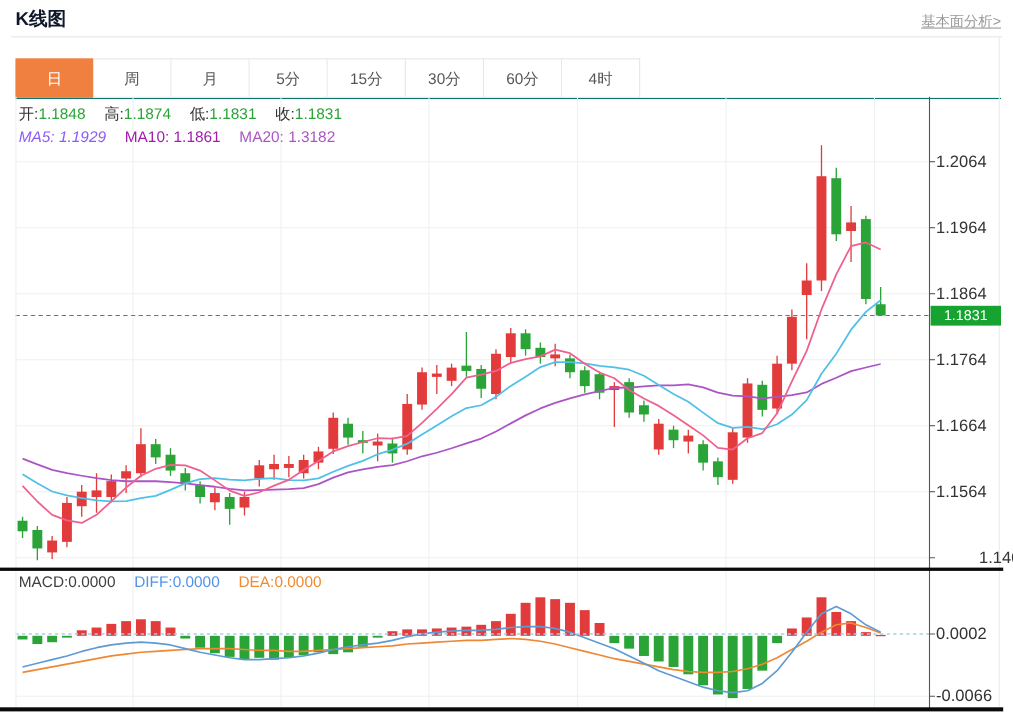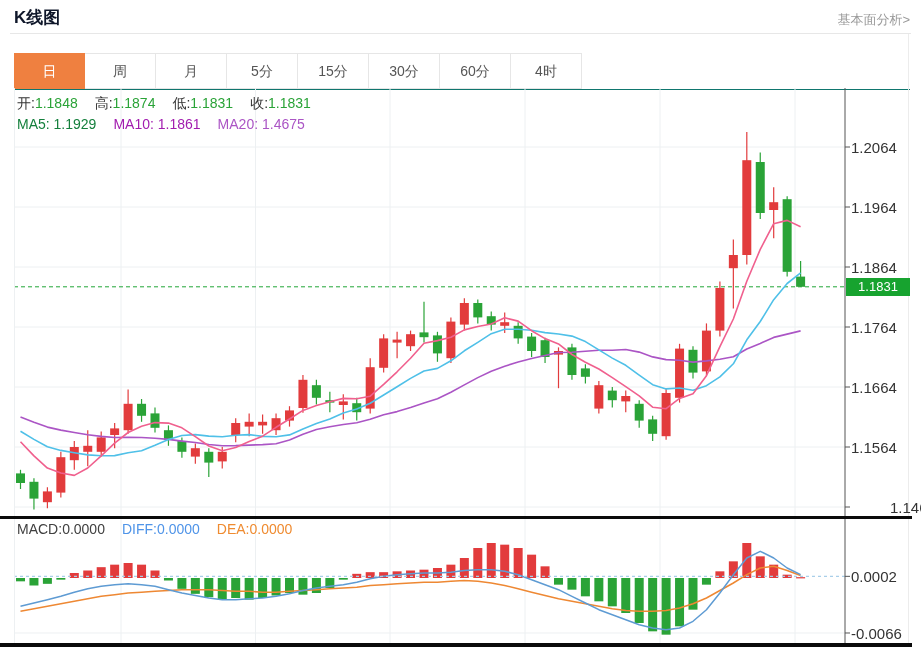--- a/index.html
+++ b/index.html
@@ -25,21 +25,21 @@
          text-align:center;line-height:18px;}
   .divider{position:absolute;left:0;top:516px;width:912px;height:3px;background:#0a0a0a;z-index:2;}
   .bottombar{position:absolute;left:0;top:643px;width:912px;height:4px;background:#0a0a0a;z-index:2;}
   .right-border{position:absolute;left:908px;top:34px;width:1px;height:609px;background:#ececec;}
 </style>
 </head>
 <body>
 
 <div class="widget">
   <div class="hdr-title">K线图</div>
-  <a class="hdr-link" style="color: rgb(153, 153, 153);">基本面分析&gt;</a>
+  <a class="hdr-link" style="color: rgb(153, 153, 153); text-decoration: underline;">基本面分析&gt;</a>
   <div class="hdr-border"></div>
 
   <div class="tabs" id="tabs"><div class="tab active" style="background: rgb(239, 128, 64);">日</div><div class="tab">周</div><div class="tab">月</div><div class="tab">5分</div><div class="tab">15分</div><div class="tab">30分</div><div class="tab">60分</div><div class="tab">4时</div></div>
 
   <svg class="chart" id="chart-svg" width="921" height="647">
       <line x1="121" y1="88" x2="121" y2="643" stroke="#edf0f2" stroke-width="1"></line>
       <line x1="255.5" y1="88" x2="255.5" y2="643" stroke="#edf0f2" stroke-width="1"></line>
       <line x1="390" y1="88" x2="390" y2="643" stroke="#edf0f2" stroke-width="1"></line>
       <line x1="525" y1="88" x2="525" y2="643" stroke="#edf0f2" stroke-width="1"></line>
       <line x1="660" y1="88" x2="660" y2="643" stroke="#edf0f2" stroke-width="1"></line>
@@ -244,21 +244,21 @@
       <rect x="796.0999999999999" y="276.59999999999906" width="9" height="10.200000000000216" fill="#2aa337"></rect>
       <polyline points="20.5,416.9 33.95,422.2 47.4,427.1 60.849999999999994,430.1 74.3,432.5 87.75,434.7 101.19999999999999,436.4 114.64999999999999,437.5 128.1,437.3 141.55,437.5 155,438.2 168.45,439.4 181.89999999999998,441.1 195.35,442.5 208.79999999999998,444.5 222.25,445.8 235.7,445.6 249.14999999999998,445.1 262.6,444.6 276.04999999999995,443.8 289.5,440.1 302.95,434.2 316.4,429.5 329.84999999999997,426.8 343.29999999999995,424.5 356.75,422.8 370.2,419.3 383.65,414.8 397.09999999999997,411.6 410.54999999999995,407.5 424,403.0 437.45,398.7 450.9,392.2 464.34999999999997,384.9 477.79999999999995,377.6 491.25,371.3 504.7,366.2 518.15,362.1 531.5999999999999,358.5 545.05,355.5 558.5,352.5 571.9499999999999,352.3 585.4,351.2 598.85,350.3 612.3,350.3 625.75,349.5 639.1999999999999,352.1 652.65,356.9 666.0999999999999,359.6 679.55,360.3 693,362.1 706.4499999999999,360.9 719.9,359.3 733.3499999999999,356.8 746.8,349.0 760.25,343.4 773.6999999999999,337.4 787.15,334.1 800.5999999999999,330.9" fill="none" stroke="#ab55c5" stroke-width="1.6" stroke-linejoin="round"></polyline>
       <polyline points="20.5,431.2 33.95,439.4 47.4,446.8 60.849999999999994,450.4 74.3,452.8 87.75,454.9 101.19999999999999,455.8 114.64999999999999,455.6 128.1,452.8 141.55,450.8 155,445.3 168.45,439.4 181.89999999999998,435.5 195.35,434.6 208.79999999999998,436.1 222.25,436.7 235.7,435.3 249.14999999999998,434.6 262.6,436.4 276.04999999999995,436.7 289.5,434.9 302.95,428.9 316.4,423.5 329.84999999999997,419.0 343.29999999999995,412.9 356.75,408.9 370.2,403.3 383.65,395.0 397.09999999999997,386.8 410.54999999999995,378.4 424,371.0 437.45,368.4 450.9,360.8 464.34999999999997,350.8 477.79999999999995,342.4 491.25,333.7 504.7,329.2 518.15,329.2 531.5999999999999,330.3 545.05,332.6 558.5,334.0 571.9499999999999,336.1 585.4,341.6 598.85,349.9 612.3,358.1 625.75,365.3 639.1999999999999,375.1 652.65,384.7 666.0999999999999,388.9 679.55,388.0 693,390.2 706.4499999999999,385.7 719.9,376.9 733.3499999999999,363.8 746.8,339.8 760.25,321.5 773.6999999999999,299.7 787.15,283.5 800.5999999999999,272.9" fill="none" stroke="#4fc0e8" stroke-width="1.6" stroke-linejoin="round"></polyline>
       <polyline points="20.5,441.7 33.95,455.9 47.4,468.1 60.849999999999994,473.0 74.3,475.4 87.75,468.0 101.19999999999999,455.8 114.64999999999999,443.2 128.1,432.5 141.55,426.2 155,422.6 168.45,423.1 181.89999999999998,427.8 195.35,436.7 208.79999999999998,446.0 222.25,450.8 235.7,447.5 249.14999999999998,441.5 262.6,436.2 276.04999999999995,427.3 289.5,419.0 302.95,410.4 316.4,405.6 329.84999999999997,401.8 343.29999999999995,398.4 356.75,398.8 370.2,396.2 383.65,384.4 397.09999999999997,371.8 410.54999999999995,358.3 424,343.3 437.45,340.6 450.9,337.2 464.34999999999997,329.9 477.79999999999995,326.5 491.25,324.0 504.7,317.8 518.15,321.1 531.5999999999999,330.7 545.05,338.6 558.5,343.9 571.9499999999999,354.5 585.4,362.2 598.85,369.0 612.3,377.6 625.75,386.6 639.1999999999999,395.8 652.65,407.2 666.0999999999999,408.7 679.55,398.4 693,393.7 706.4499999999999,375.7 719.9,346.6 733.3499999999999,319.0 746.8,281.3 760.25,249.4 773.6999999999999,223.7 787.15,220.4 800.5999999999999,226.8" fill="none" stroke="#f0608e" stroke-width="1.6" stroke-linejoin="round"></polyline>
       <line x1="14.5" y1="88" x2="14.5" y2="643" stroke="#edf0f2" stroke-width="1"></line>
       <line x1="845" y1="88" x2="845" y2="644" stroke="#555555" stroke-width="1"></line>
     </svg>
 
   <div class="info-row row-ohlc"><span class="grp"><span class="lbl">开:</span><span style="color: rgb(42, 163, 55);">1.1848</span></span><span class="grp"><span class="lbl">高:</span><span style="color: rgb(42, 163, 55);">1.1874</span></span><span class="grp"><span class="lbl">低:</span><span style="color: rgb(42, 163, 55);">1.1831</span></span><span class="grp"><span class="lbl">收:</span><span style="color: rgb(42, 163, 55);">1.1831</span></span></div>
 
-  <div class="info-row row-ma"><span class="grp" style="color: #15803d;"><span>MA5:</span> <span>1.1929</span></span><span class="grp" style="color: #a21caf; text-align: center;"><span>MA10:</span> <span>1.1861</span></span><span class="grp" style="color: rgb(171, 85, 197);"><span>MA20:</span> <span>1.4675</span></span></div>
+  <div class="info-row row-ma"><span class="grp" style="color: #8b5cf6; font-style: italic;"><span>MA5:</span> <span>1.1929</span></span><span class="grp" style="color: #a21caf; text-align: center;"><span>MA10:</span> <span>1.1861</span></span><span class="grp" style="color: rgb(171, 85, 197);"><span>MA20:</span> <span>1.3182</span></span></div>
 
   <div class="info-row row-macd"><span class="grp" style="color: #404040;"><span>MACD:</span><span>0.0000</span></span><span class="grp" style="color: rgb(79, 148, 232);"><span>DIFF:</span><span>0.0000</span></span><span class="grp" style="color: rgb(239, 139, 48); text-align: right;"><span>DEA:</span><span>0.0000</span></span></div>
 
   <div id="ylabels">
       <div class="ylabel" style="top: 147px;">1.2064</div>
       <div class="ylabel" style="top: 207px;">1.1964</div>
       <div class="ylabel" style="top: 267px;">1.1864</div>
       <div class="ylabel" style="top: 327px; text-align: center;">1.1764</div>
       <div class="ylabel" style="top: 387px;">1.1664</div>
       <div class="ylabel" style="top: 447px;">1.1564</div>

